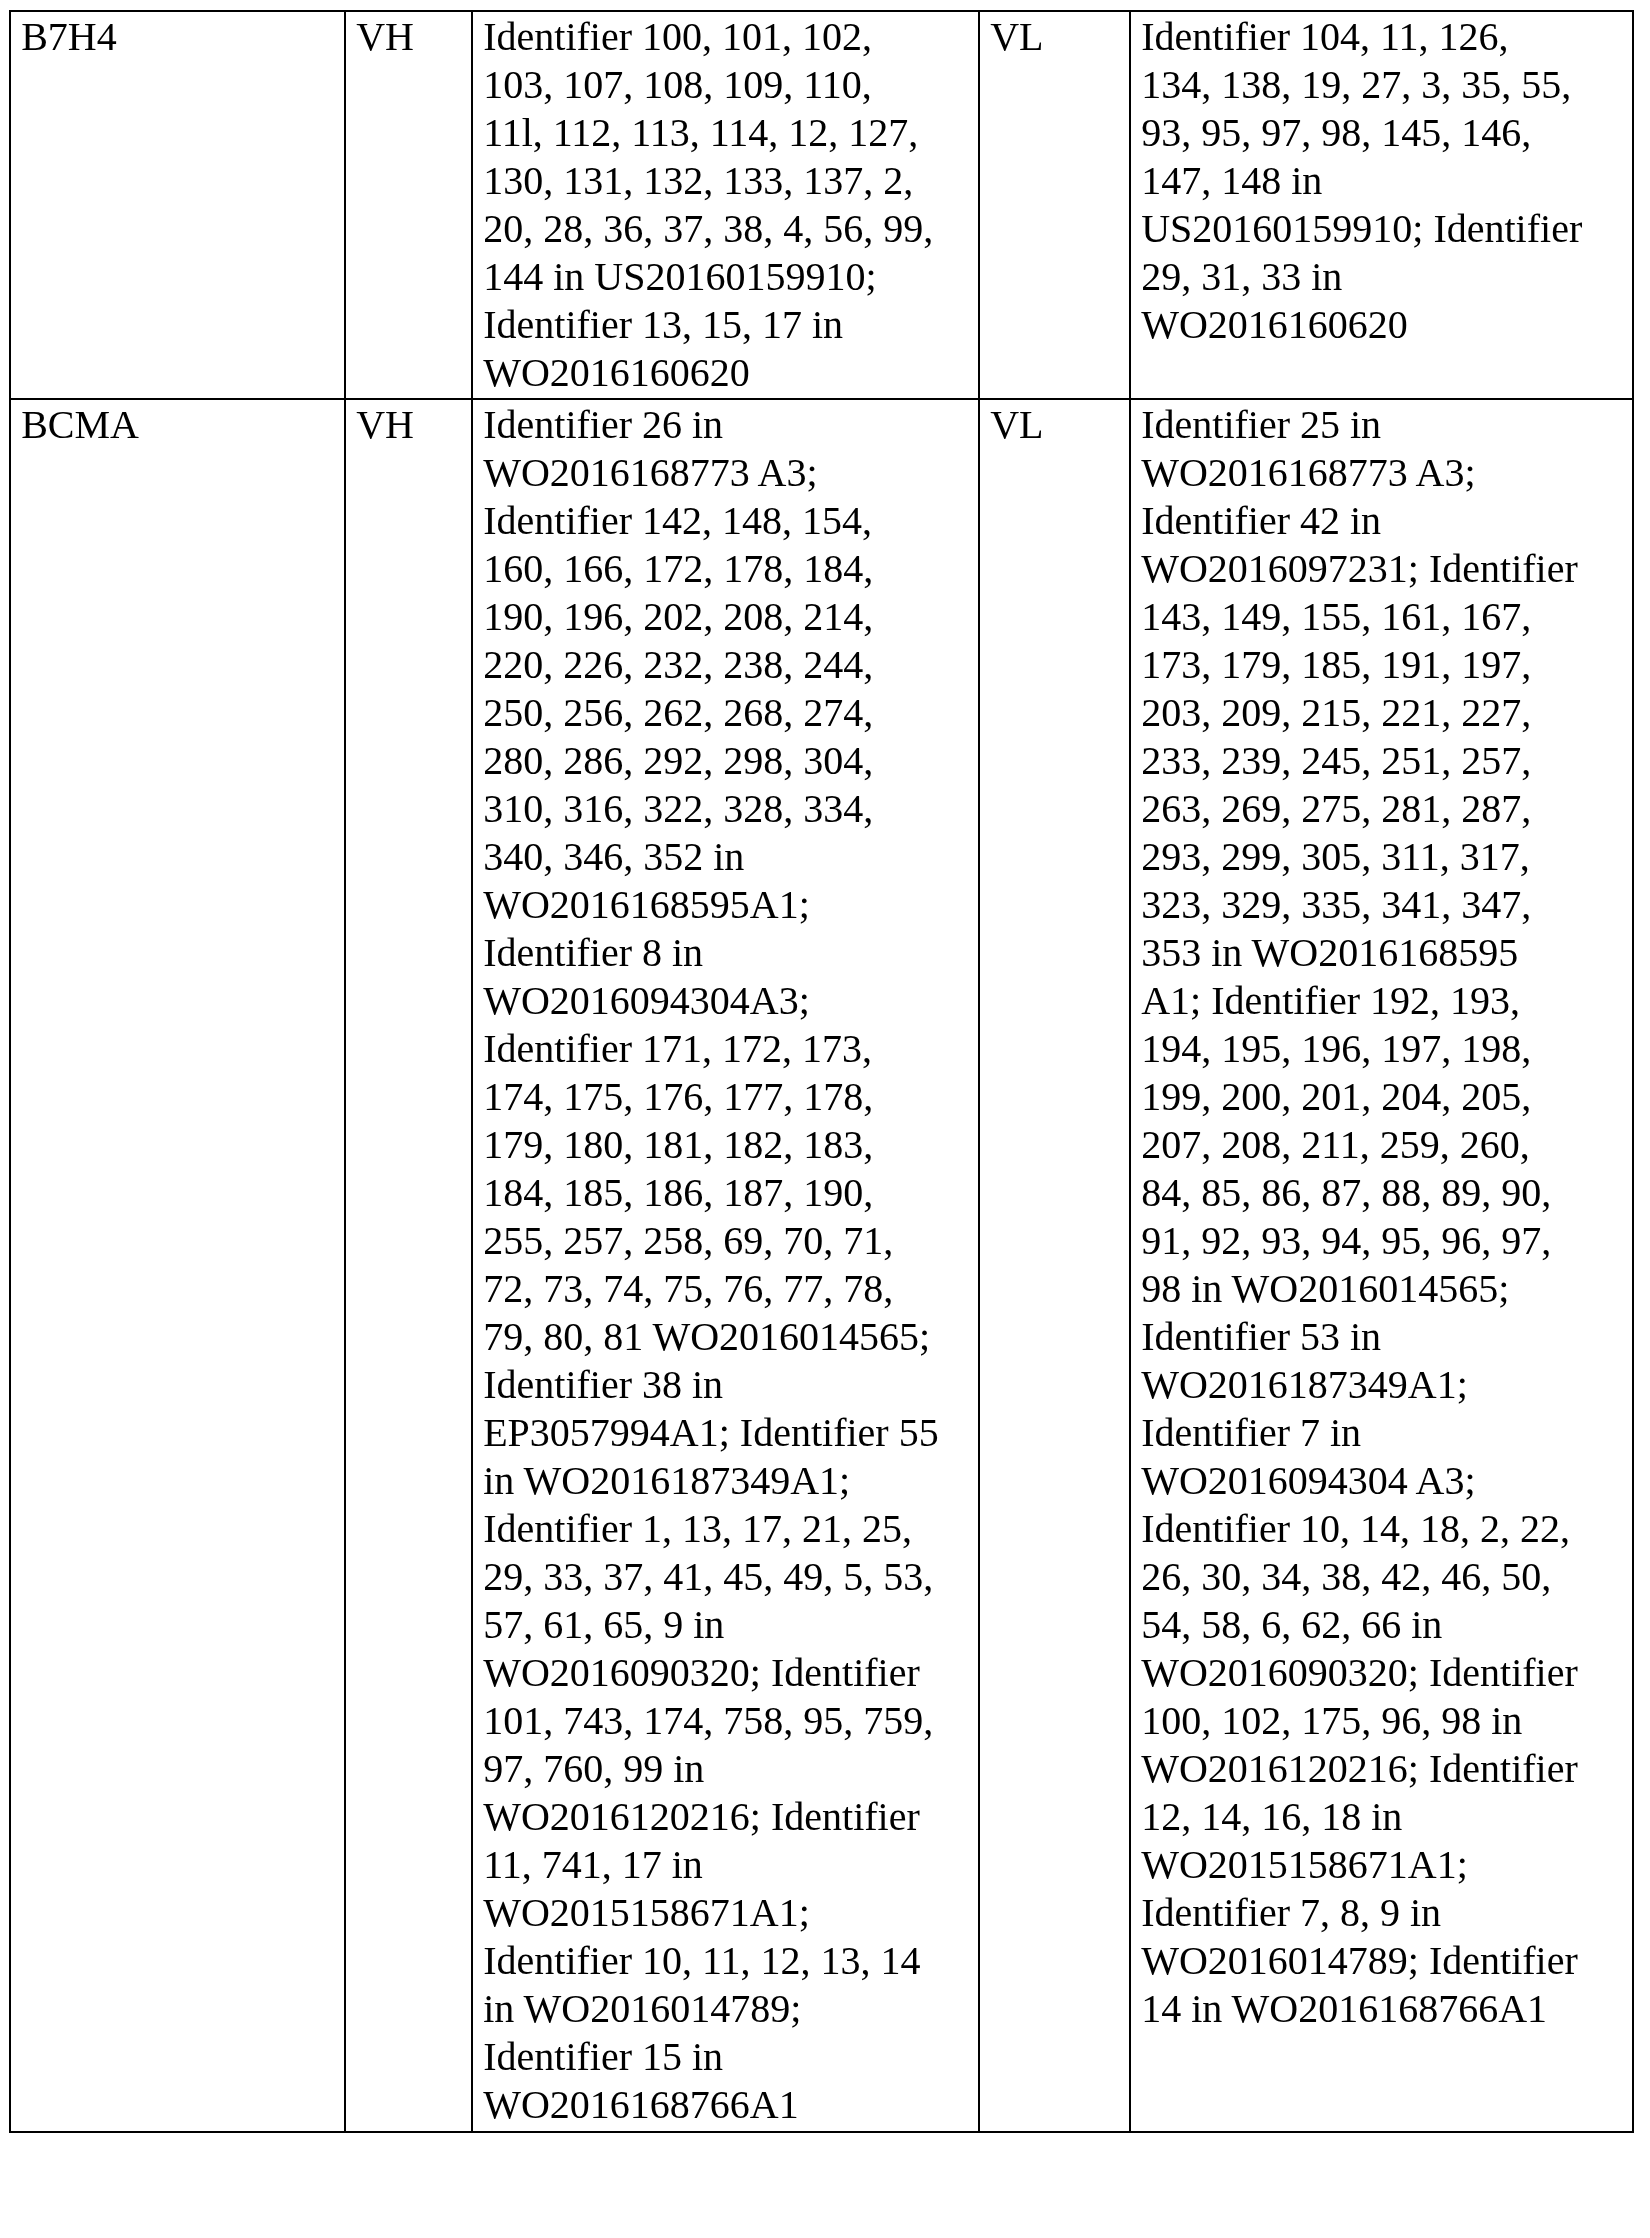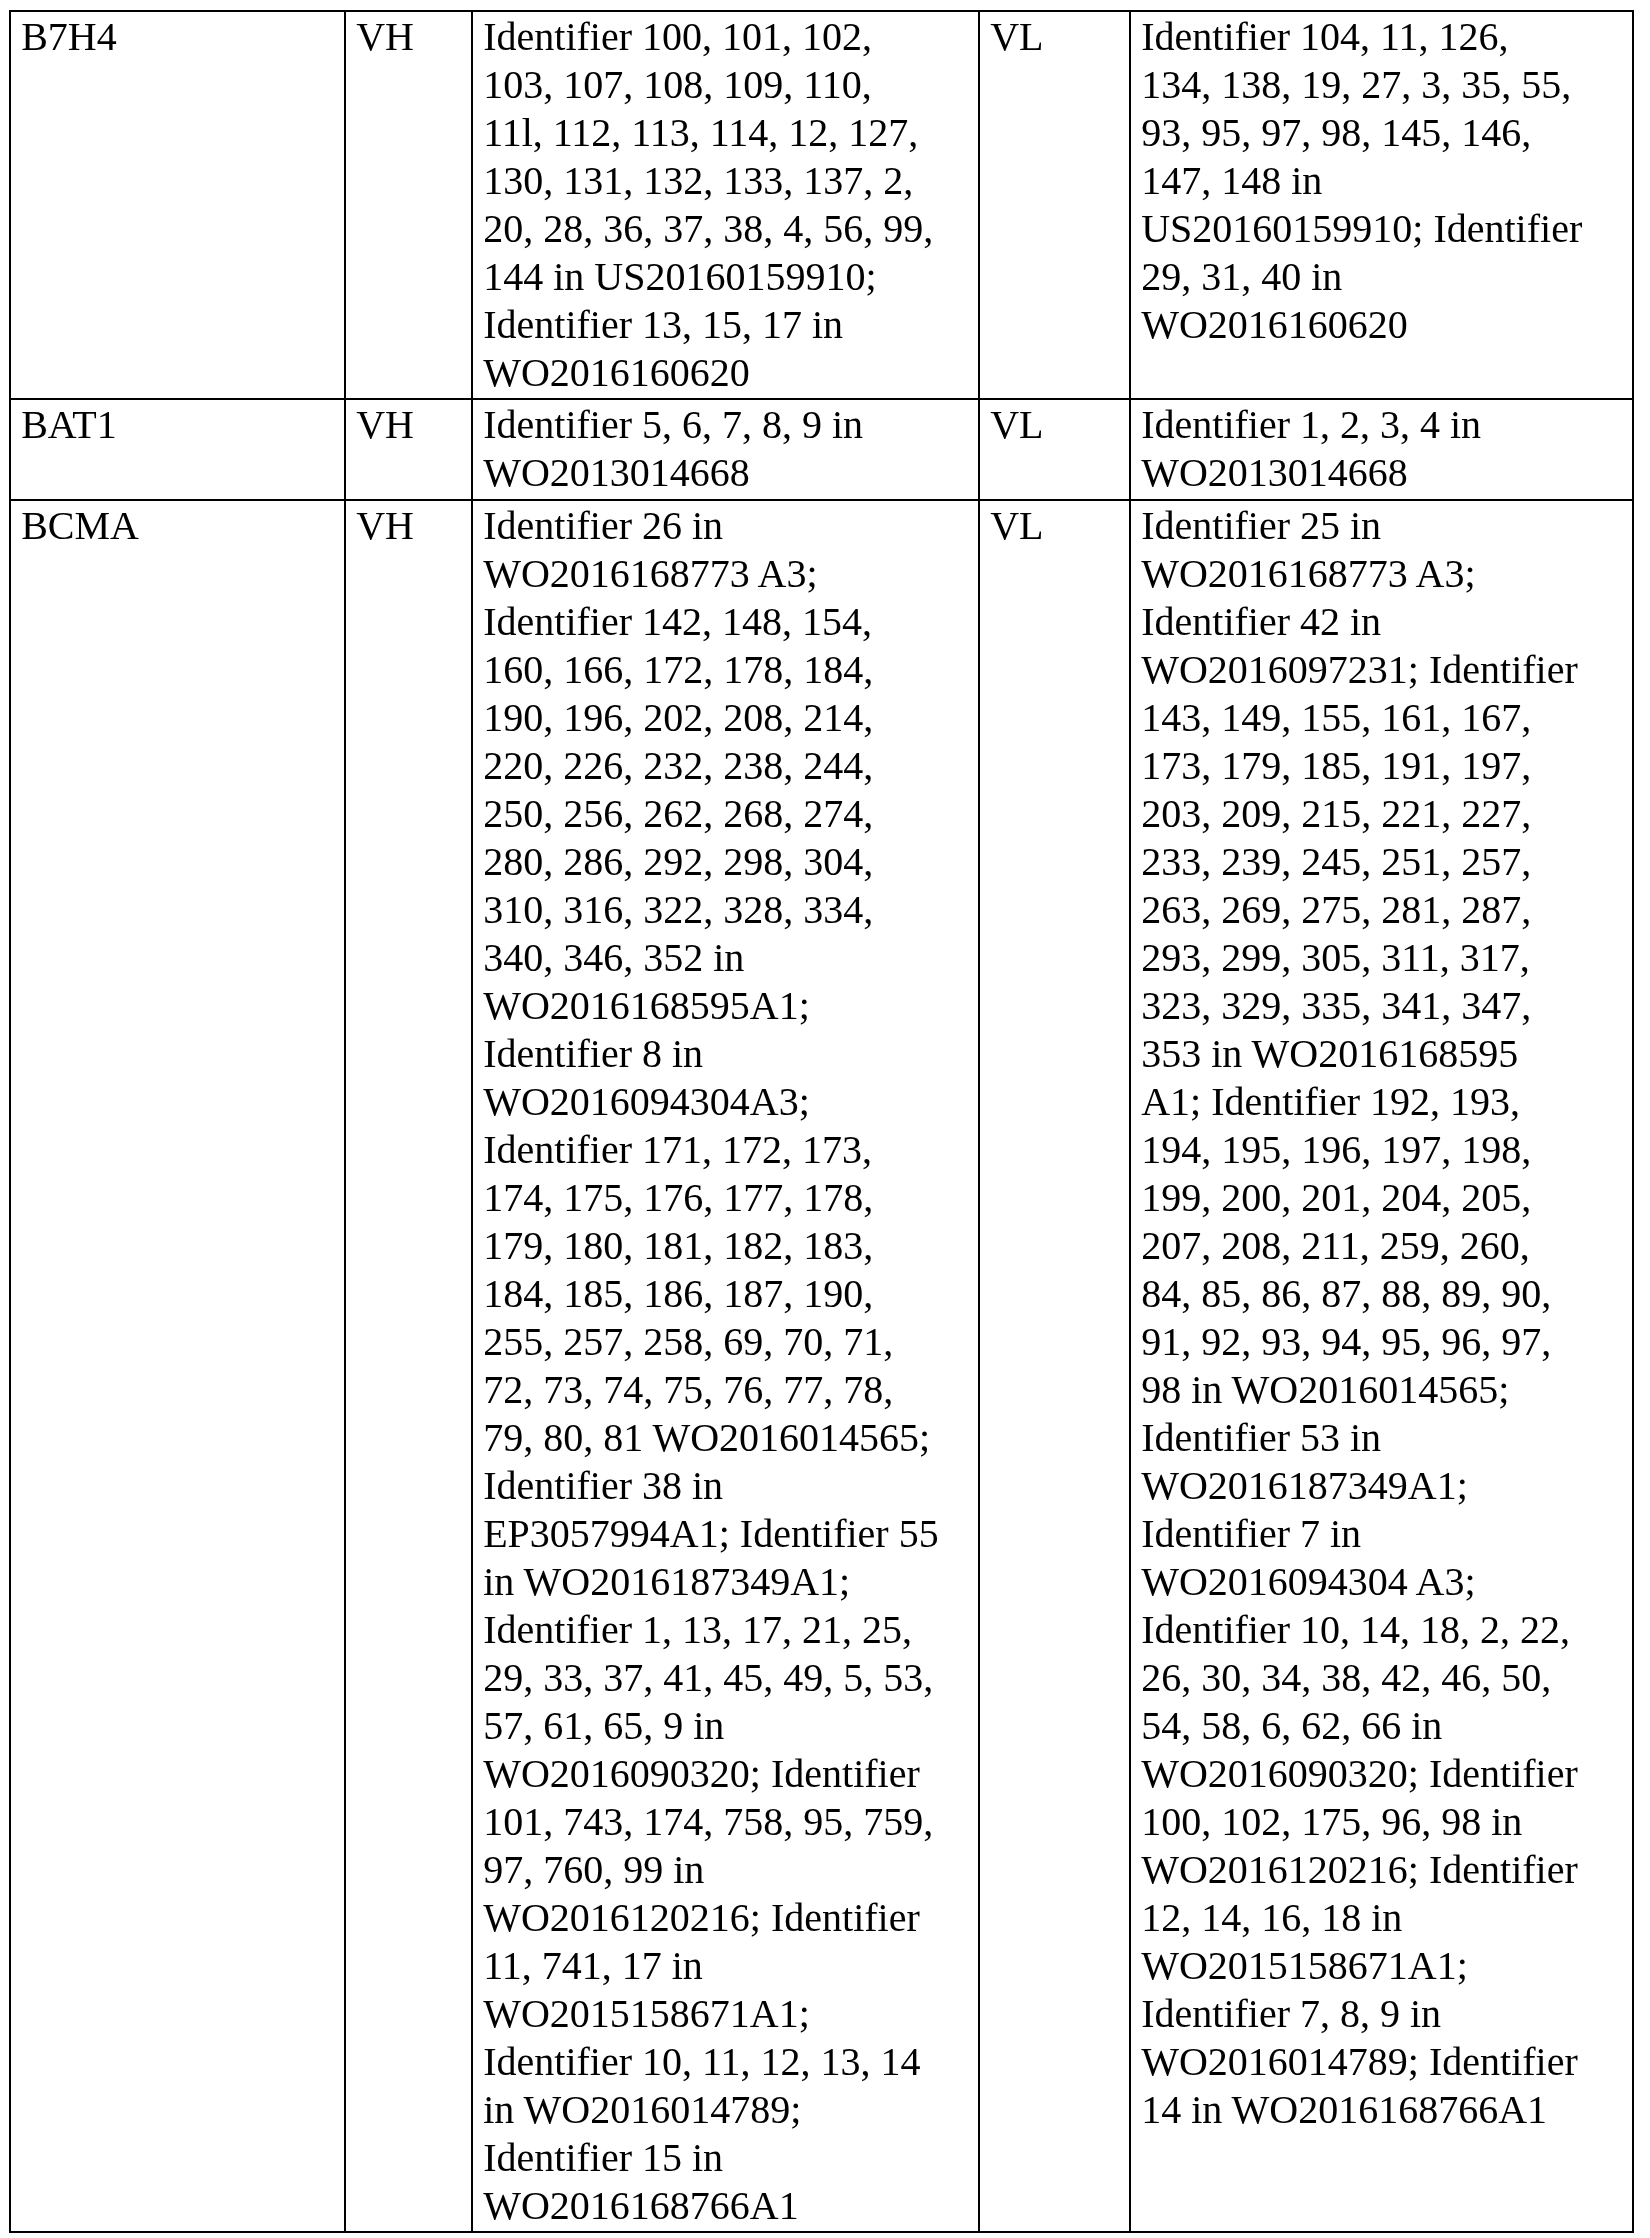--- a/index.html
+++ b/index.html
@@ -61,31 +61,22 @@
 20, 28, 36, 37, 38, 4, 56, 99,
 144 in US20160159910;
 Identifier 13, 15, 17 in
 WO2016160620</td>
       <td class="cell-label">VL</td>
       <td class="cell-lines">Identifier 104, 11, 126,
 134, 138, 19, 27, 3, 35, 55,
 93, 95, 97, 98, 145, 146,
 147, 148 in
 US20160159910; Identifier
-29, 31, 40 in
+29, 31, 33 in
 WO2016160620</td>
-    </tr>
-    <tr class="row-2">
-      <td class="cell-target">BAT1</td>
-      <td class="cell-label">VH</td>
-      <td class="cell-lines">Identifier 5, 6, 7, 8, 9 in
-WO2013014668</td>
-      <td class="cell-label">VL</td>
-      <td class="cell-lines">Identifier 1, 2, 3, 4 in
-WO2013014668</td>
     </tr>
     <tr class="row-3">
       <td class="cell-target">BCMA</td>
       <td class="cell-label">VH</td>
       <td class="cell-lines">Identifier 26 in
 WO2016168773 A3;
 Identifier 142, 148, 154,
 160, 166, 172, 178, 184,
 190, 196, 202, 208, 214,
 220, 226, 232, 238, 244,

